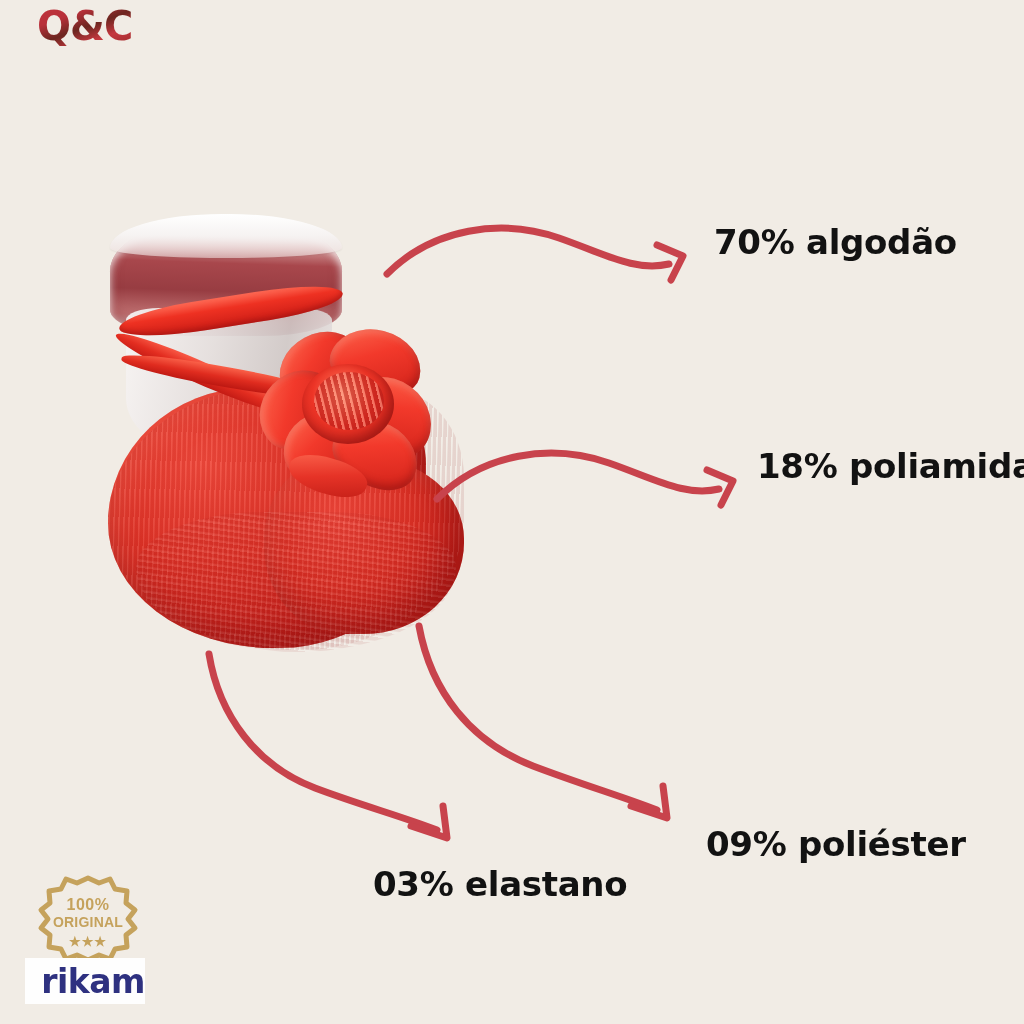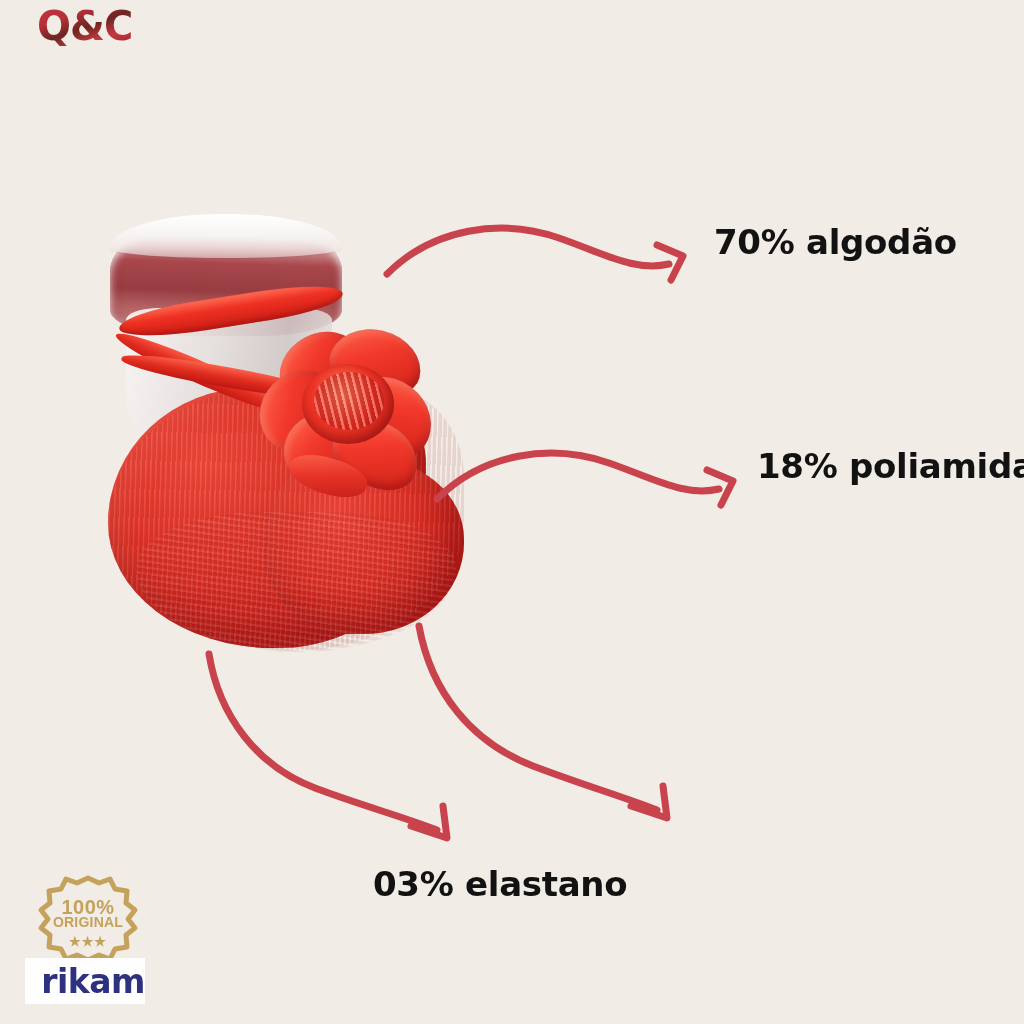--- a/index.html
+++ b/index.html
@@ -206,21 +206,21 @@
   .seal-text {
     position: absolute;
     left: 0;
     width: 110px;
     text-align: center;
     color: #c5a25c;
     font-family: "Liberation Sans", sans-serif;
     font-weight: bold;
     letter-spacing: 0.5px;
   }
-  #seal-pct { top: 24px; font-size: 20px; }
+  #seal-pct { top: 24px; font-size: 16px; }
   #seal-word { top: 42px; font-size: 14px; letter-spacing: 0.2px; }
   #seal-stars { top: 62px; font-size: 13px; letter-spacing: 1px; }
 
   #rikam-logo {
     position: absolute;
     left: 25px;
     top: 958px;
     width: 120px;
     height: 46px;
     background: #fefefe;
@@ -284,20 +284,21 @@
 
   <svg class="arrow-svg" id="arrow-elastane" viewBox="0 0 290 205">
     <path class="arrow-stroke" d="M6,6 C16,68 54,118 112,140 C160,158 198,168 234,182"></path>
     <path class="arrow-stroke" d="M208,178 L244,190 L240,158"></path>
   </svg>
 
   <div class="callout" id="label-cotton">70% algodão</div>
 
   <div class="callout" id="label-polyamide">18% poliamida</div>
 
+  <div class="callout" id="label-polyester">09% poliéster</div>
 
   <div class="callout" id="label-elastane">03% elastano</div>
 
   <div id="original-seal">
     <svg width="110" height="92" viewBox="0 0 110 92">
       <path d="M55 6
                L66 11 L77 7 L82 17 L94 19 L93 31 L102 38 L95 47
                L102 56 L93 63 L94 75 L82 77 L77 87 L66 83 L55 88
                L44 83 L33 87 L28 77 L16 75 L17 63 L8 56 L15 47
                L8 38 L17 31 L16 19 L28 17 L33 7 L44 11 Z" fill="none" stroke="#c5a25c" stroke-width="5" stroke-linejoin="round"></path>

